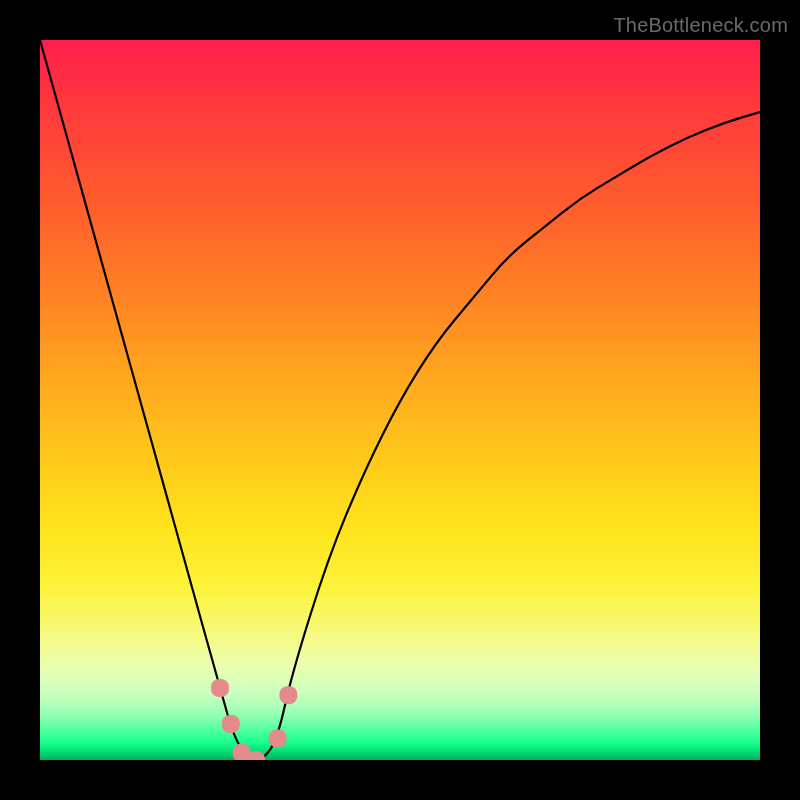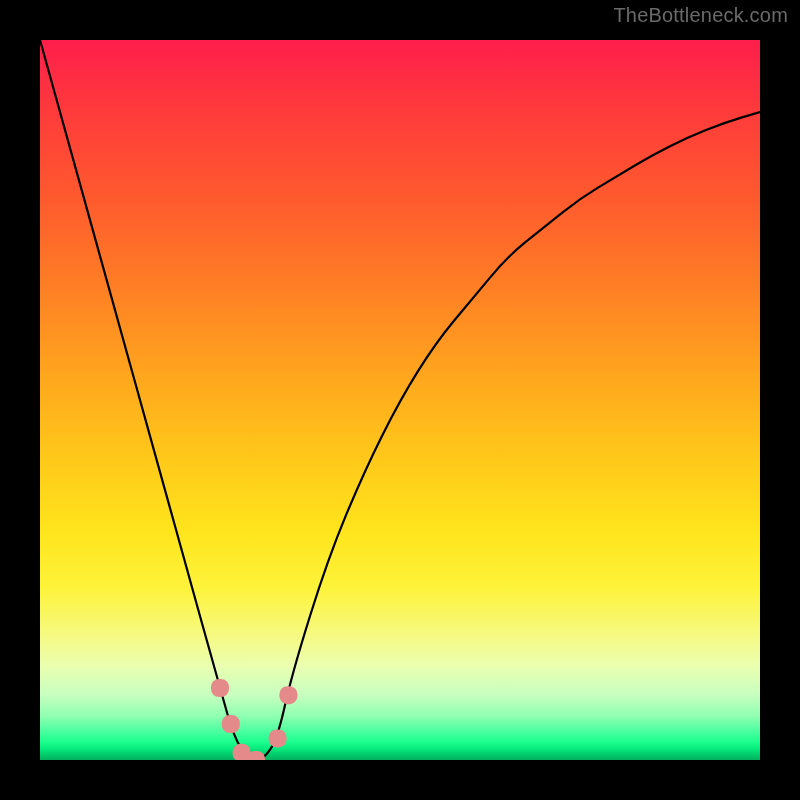--- a/index.html
+++ b/index.html
@@ -46,21 +46,21 @@
   }
   .plot svg {
     position: absolute;
     left: 0;
     top: 0;
     width: 720px;
     height: 720px;
   }
   .attribution {
     position: absolute;
-    top: 4px;
+    top: 14px;
     right: 12px;
     color: #6a6a6a;
     font-size: 20px;
     letter-spacing: 0.2px;
     user-select: none;
   }
 </style>
 </head>
 <body>
 

